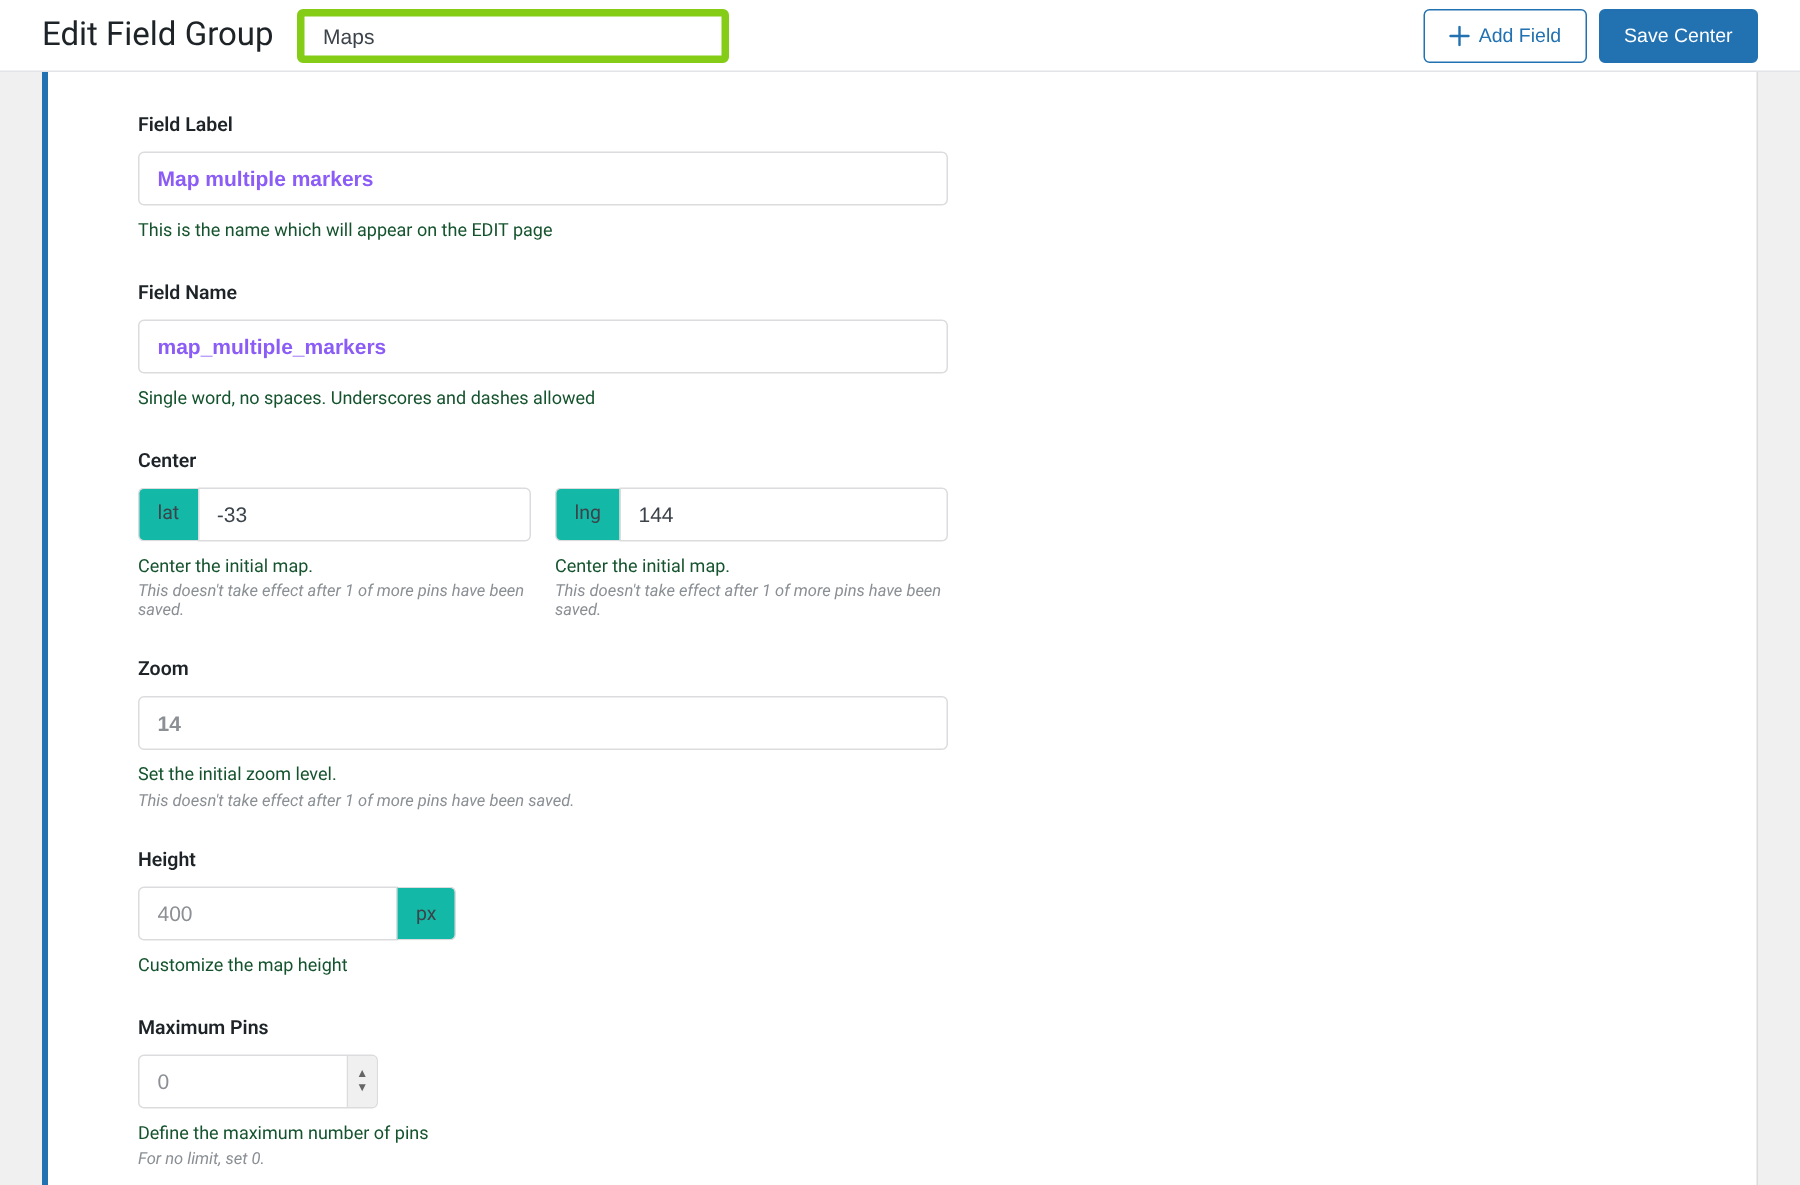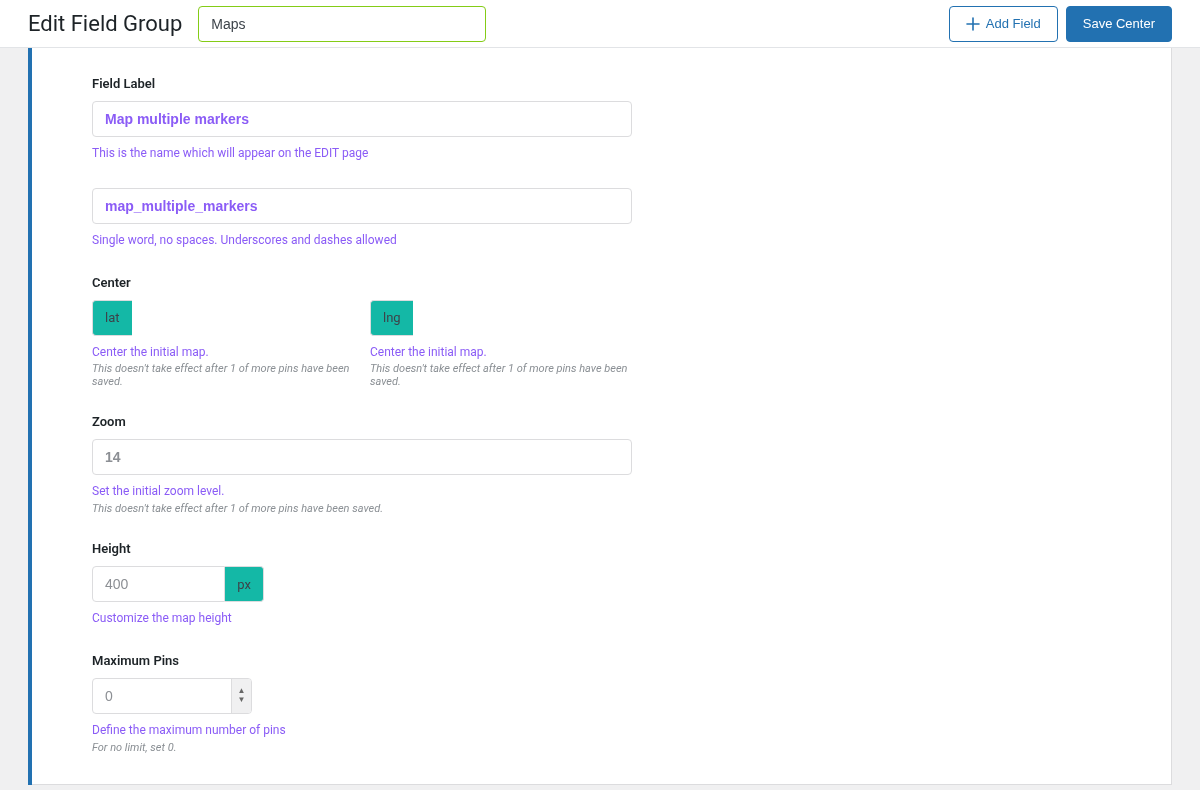--- a/index.html
+++ b/index.html
@@ -19,21 +19,21 @@
   }
   .topbar-title {
     font-size: 22px;
     font-weight: 400;
     color: #1d2327;
     margin-right: 16px;
   }
   .group-name-input {
     width: 288px;
     height: 36px;
-    border: 1px solid #84cc16;
+    border: 5px solid #84cc16;
     border-radius: 4px;
     padding: 0 12px;
     font-size: 14px;
     color: #3c434a;
     background:#fff;
   }
   .topbar-spacer { flex: 1; }
   .btn {
     height: 36px;
     border-radius: 4px;
@@ -95,21 +95,21 @@
     border: 1px solid #dcdcde;
     border-radius: 4px;
     padding: 0 12px;
     font-size: 14px;
     color: #8b5cf6;
     background:#fff;
     font-weight:bold;
   }
   .help-text {
     font-size: 12px;
-    color: #8b5cf6;
+    color: #14532d;
     margin-top: 8px;
     line-height: 1.4;
   }
   .help-italic {
     font-size: 11px;
     color: #8a8f94;
     font-style: italic;
     margin-top: 2px;
   }
   .two-col {
@@ -144,21 +144,21 @@
     border-radius: 0 4px 4px 0;
     padding: 0 12px;
     font-size: 14px;
     color: #3c434a;
     min-width: 0;
     background:#fff;
   }
   .input-group.addon-right input {
     border-radius: 4px 0 0 4px;
   }
-  .height-group { width: 172px; }
+  .height-group { width: 212px; }
   .number-input-wrap {
     position: relative;
     width: 160px;
   }
   .number-input {
     width: 100%;
     height: 36px;
     border: 1px solid #dcdcde;
     border-radius: 4px;
     padding: 0 32px 0 12px;
@@ -210,37 +210,40 @@
     <div class="panel">
       <div class="panel-inner">
 
         <div class="field-row">
           <label class="field-label">Field Label</label>
           <input class="text-input" value="Map multiple markers" style="">
           <div class="help-text">This is the name which will appear on the EDIT page</div>
         </div>
 
         <div class="field-row">
+          <label class="field-label">Field Name</label>
           <input class="text-input" value="map_multiple_markers" style="">
           <div class="help-text">Single word, no spaces. Underscores and dashes allowed</div>
         </div>
 
         <div class="field-row">
           <label class="field-label">Center</label>
           <div class="two-col">
             <div class="col">
               <div class="input-group">
                 <div class="input-addon">lat</div>
+                <input value="-33" style="">
               </div>
               <div class="help-text">Center the initial map.</div>
               <div class="help-italic">This doesn't take effect after 1 of more pins have been saved.</div>
             </div>
             <div class="col">
               <div class="input-group">
                 <div class="input-addon">lng</div>
+                <input value="144" style="">
               </div>
               <div class="help-text">Center the initial map.</div>
               <div class="help-italic">This doesn't take effect after 1 of more pins have been saved.</div>
             </div>
           </div>
         </div>
 
         <div class="field-row">
           <label class="field-label">Zoom</label>
           <input class="text-input" placeholder="14" style="">

